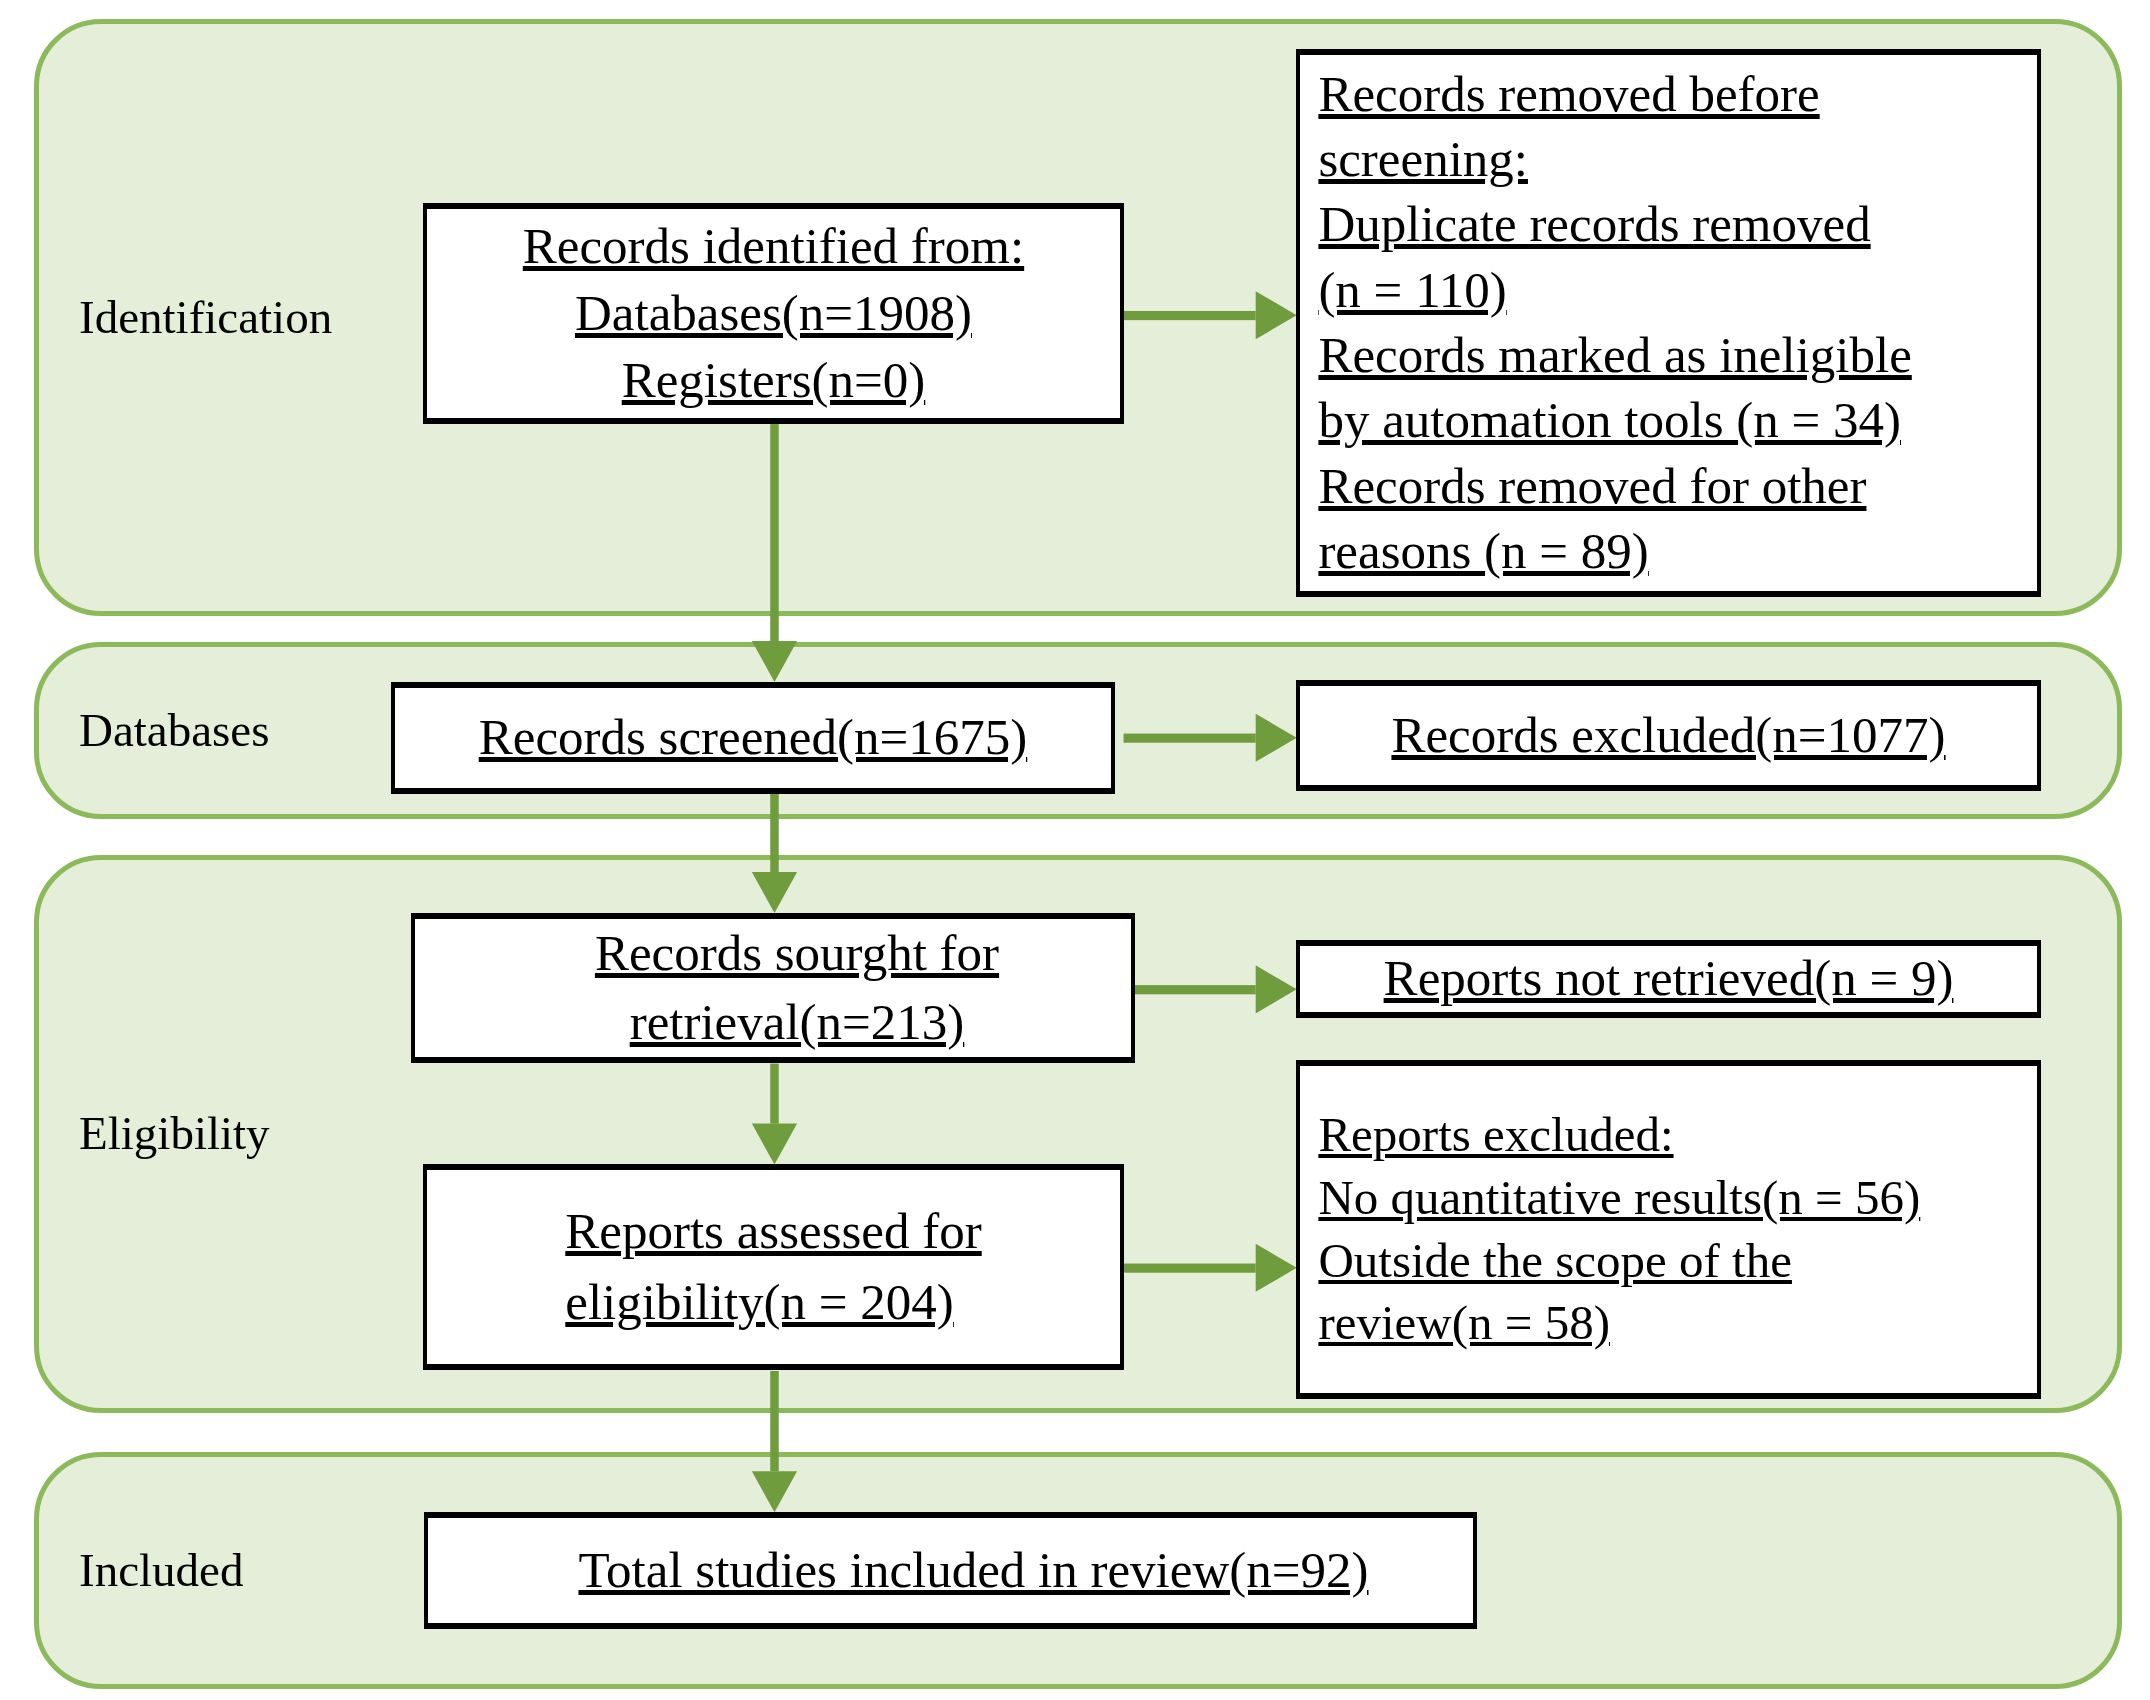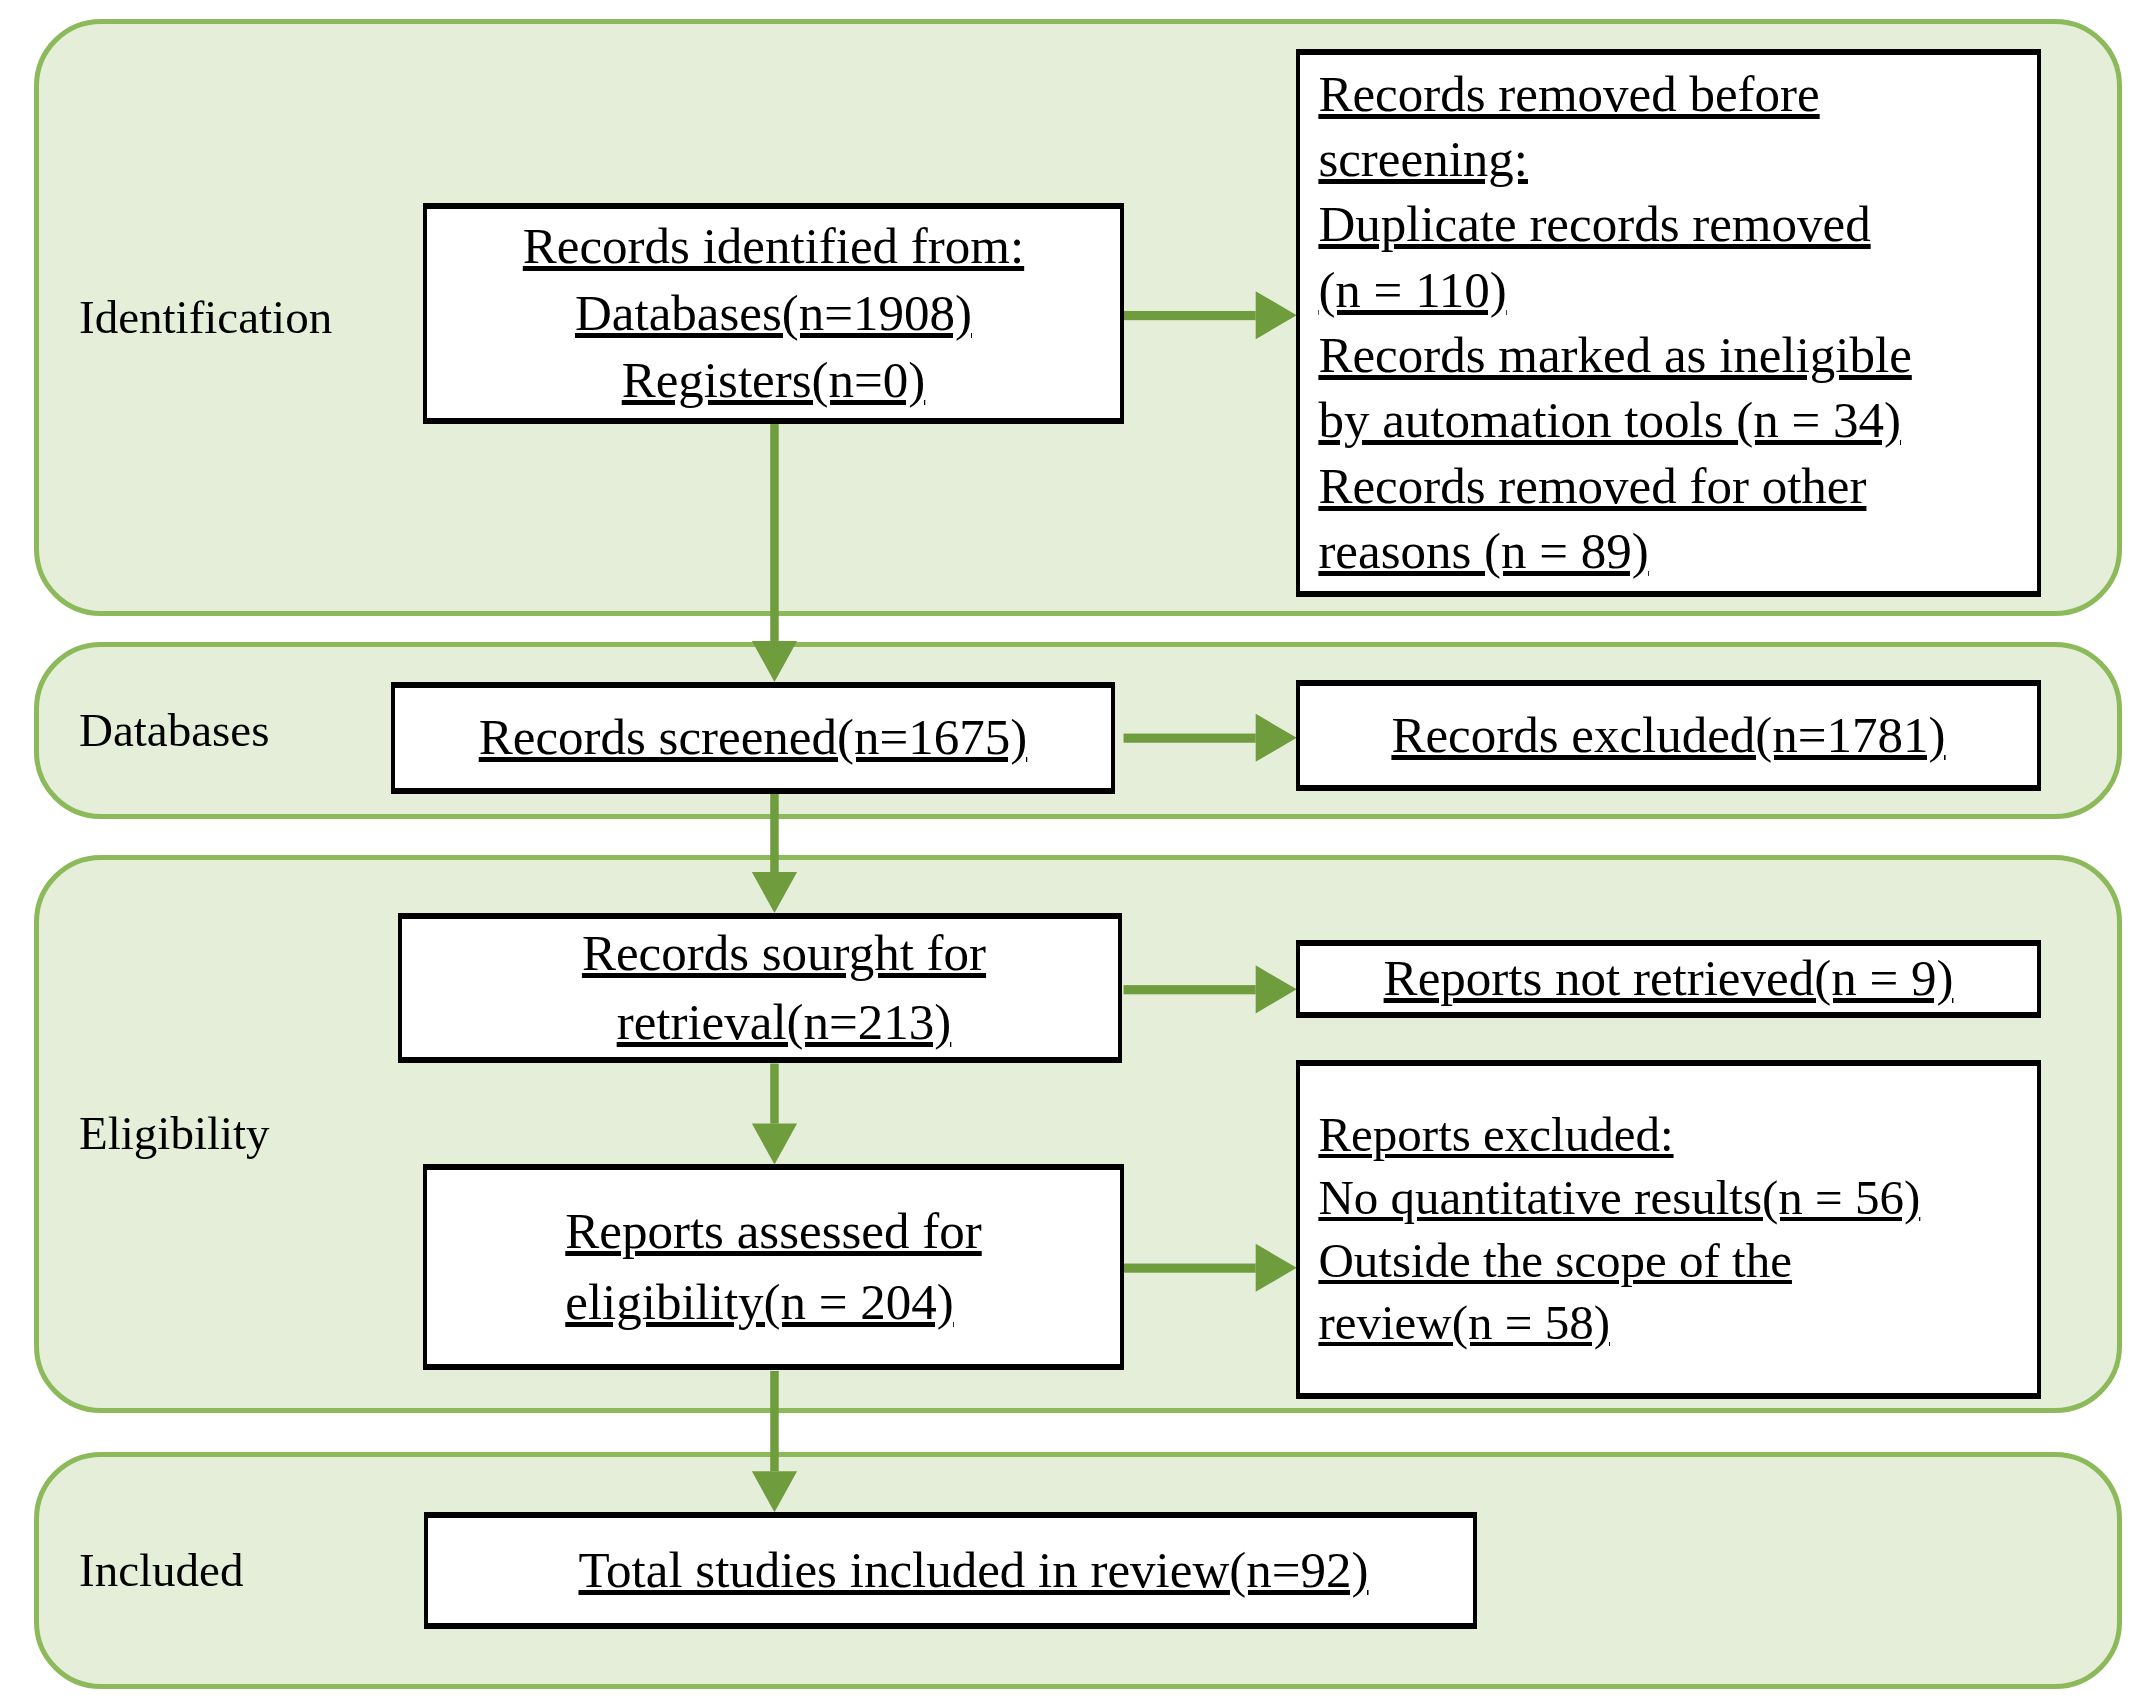--- a/index.html
+++ b/index.html
@@ -65,21 +65,21 @@
     text-align: left;
     padding-left: 18.4px;
     padding-right: 5.7px;
     line-height: 1.28;
   }
   .box.leftblock { text-align: left; }
   .b1 { left: 423px;  top: 203px;  width: 701px;  height: 221px; }
   .b2 { left: 1296px; top: 49px;   width: 745px; height: 548px; line-height: 1.27; }
   .b3 { left: 391px;  top: 682px;  width: 724px; height: 112px; }
   .b4 { left: 1296px; top: 680px;  width: 745px; height: 111px; }
-  .b5 { left: 398px;  top: 913px; width: 724px; height: 150px; line-height: 1.35; padding-left: 48px; }
+  .b5 { left: 411px;  top: 913px; width: 724px; height: 150px; line-height: 1.35; padding-left: 48px; }
   .b6 { left: 1296px; top: 940px; width: 745px; height: 78px; }
   .b7 { left: 423px;  top: 1164px; width: 701px;  height: 206px; line-height: 1.4; }
   .b8 { left: 1296px; top: 1060px; width: 745px; height: 339px; font-size: 49px; line-height: 1.43; }
   .b9 { left: 424px;  top: 1512px; width: 1053px; height: 117px; padding-left: 46px; }
 </style>
 </head>
 <body>
 
 <div class="canvas">
 
@@ -148,21 +148,21 @@
 by automation tools (n = 34)
 Records removed for other
 reasons (n = 89)</div>
   </div>
 
   <div class="box center b3">
     <div class="txt">Records screened(n=1675)</div>
   </div>
 
   <div class="box center b4">
-    <div class="txt">Records excluded(n=1781)</div>
+    <div class="txt">Records excluded(n=1077)</div>
   </div>
 
   <div class="box center b5">
     <div class="txt">Records sourght for
 retrieval(n=213)</div>
   </div>
 
   <div class="box center b6">
     <div class="txt">Reports not retrieved(n = 9)</div>
   </div>

